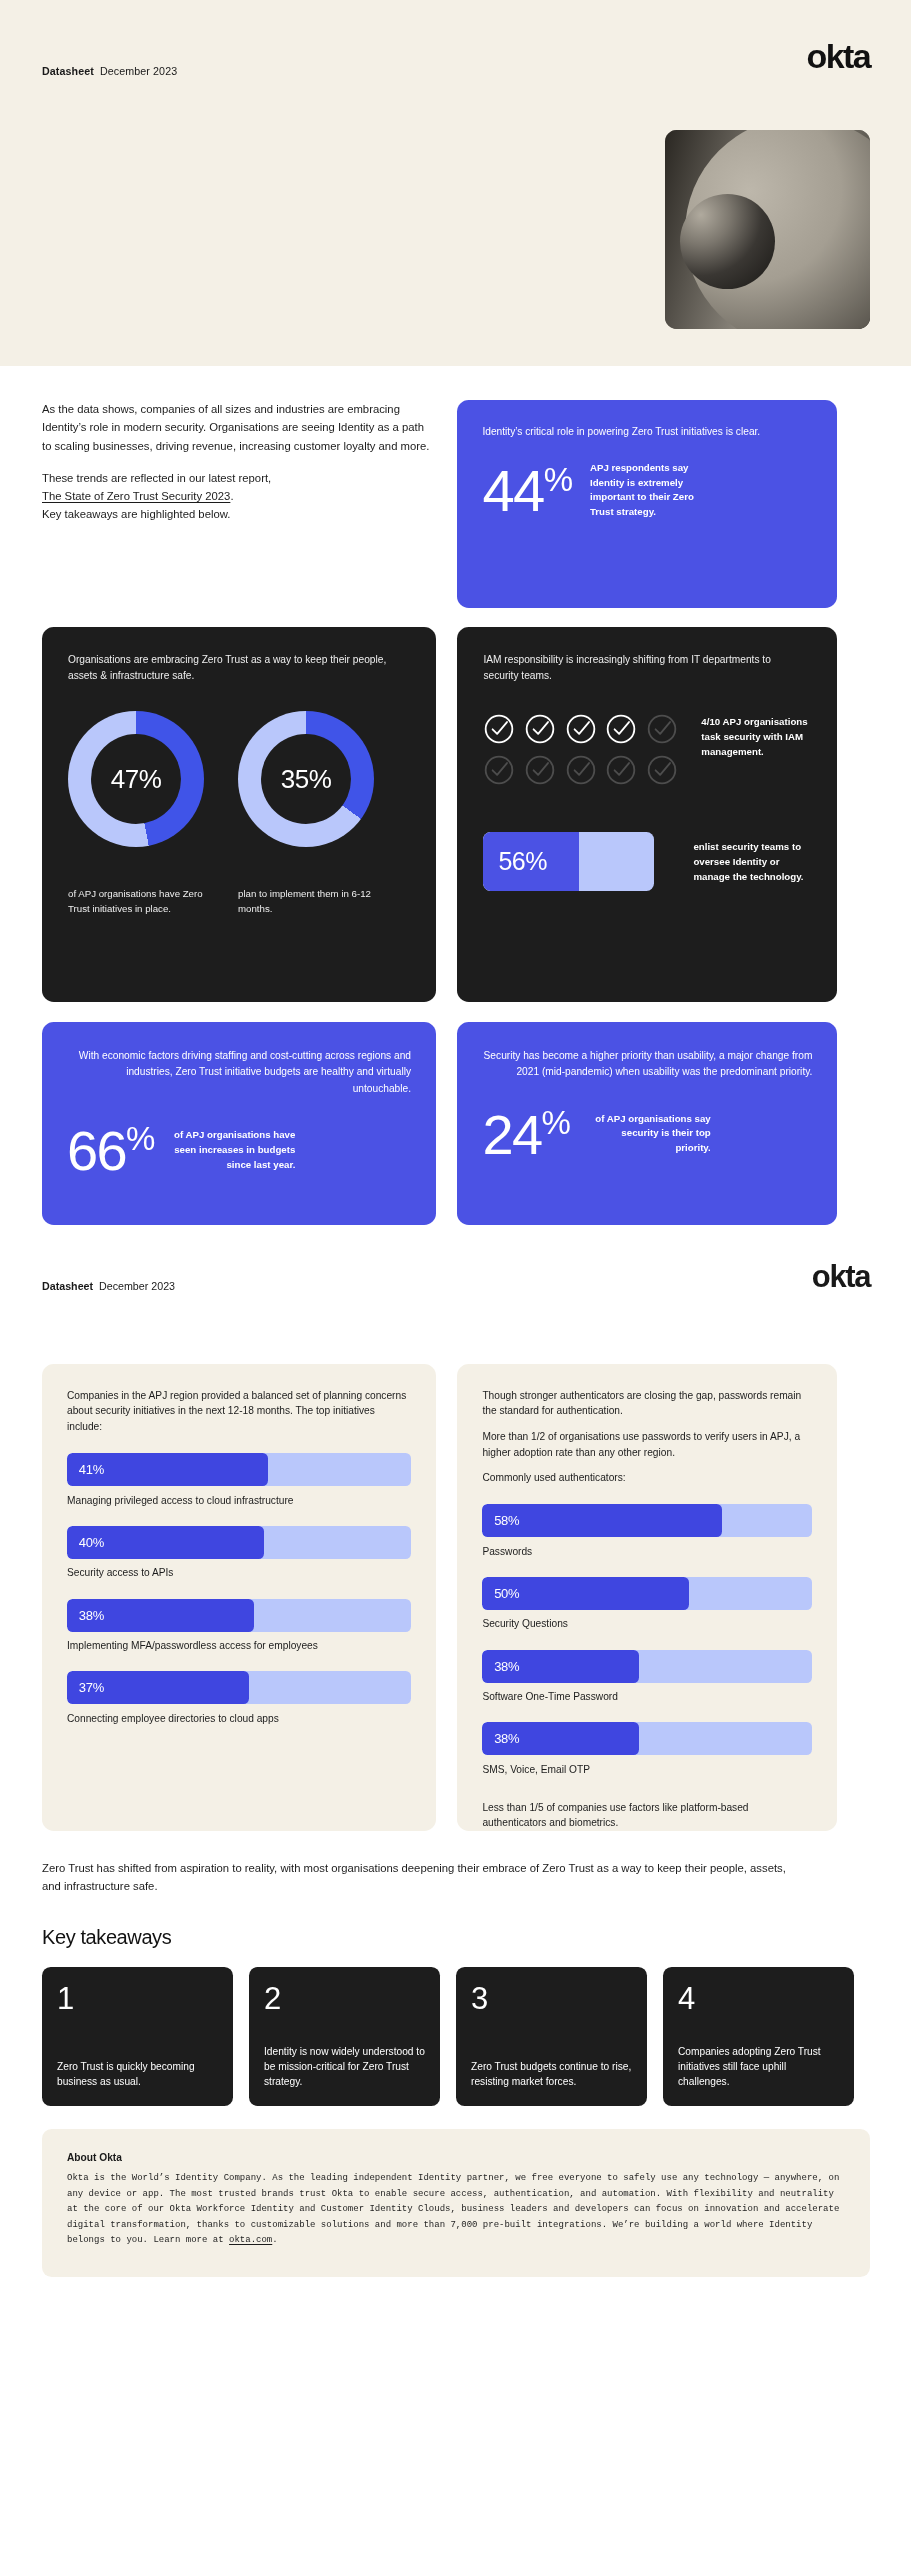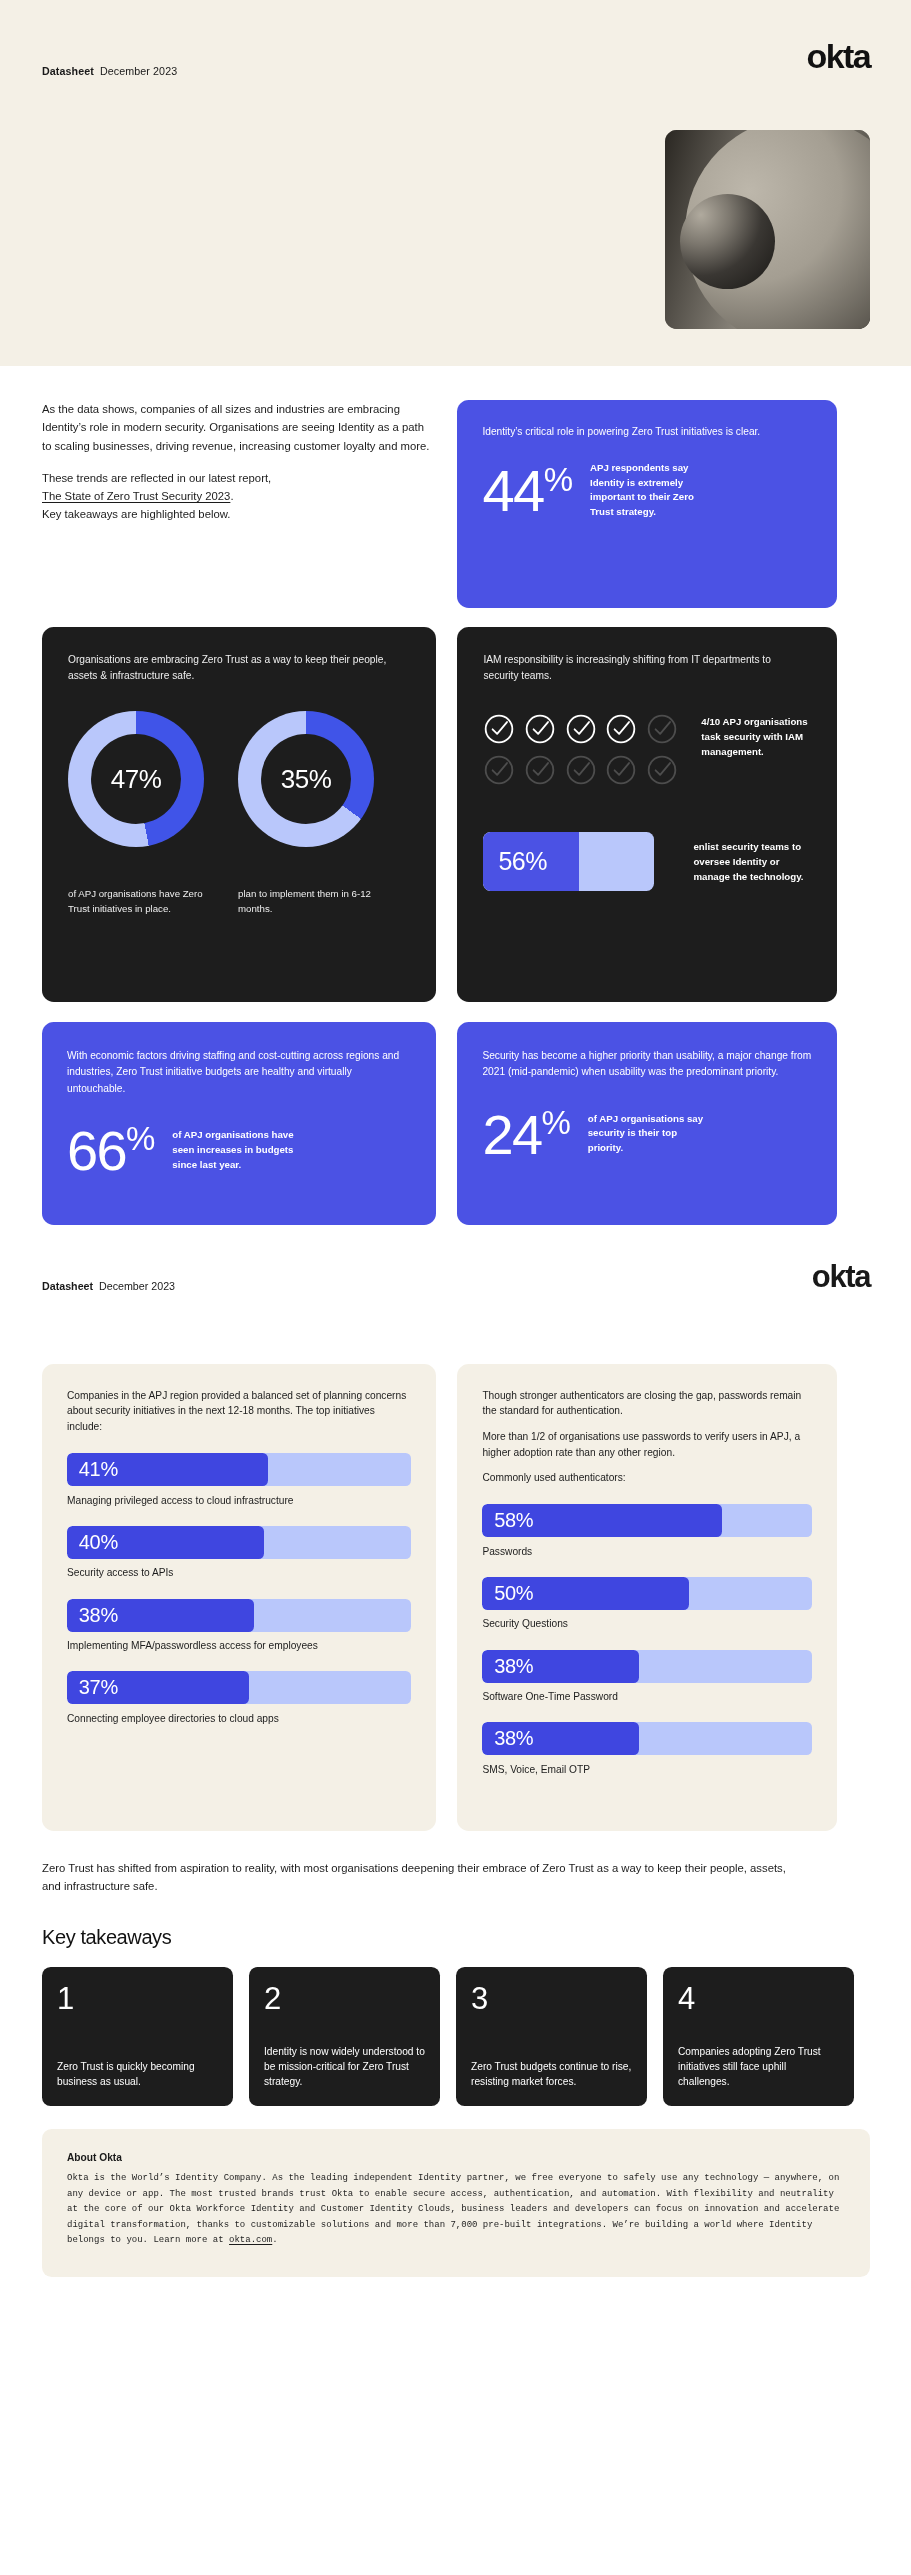--- a/index.html
+++ b/index.html
@@ -138,21 +138,21 @@
   }
   .bar-fill{
     position:absolute;left:0;top:0;bottom:0;
     background:#4b52e4;border-radius:7.5px 0 0 7.5px;
     display:flex;align-items:center;
   }
   .bar-fill span{font-size:25px;color:#fff;padding-left:15px;letter-spacing:-0.5px;}
   .bar-copy{font-size:9.7px;line-height:1.55;font-weight:700;max-width:118px;}
 
   
-  .blue-row{display:flex;gap:21.4px;margin-top:19.3px;}
+  .blue-row{display:flex;gap:21.4px;margin-top:19.3px;text-align:right;}
   .card-blue-wide{width:394px;height:203px;padding:26px 25px;}
   .card-blue-wide.right{width:380px;}
   .card-blue-wide .lede{font-size:10.2px;line-height:1.62;}
   .card-blue-wide .statrow{margin-top:27px;}
   .card-blue-wide .bignum{font-size:56px;}
 
   
   #page2{background:#ffffff;padding-bottom:21.4px;}
   .p2-head{position:relative;height:80px;}
   .p2-meta{position:absolute;left:42px;top:31px;display:flex;gap:5.9px;align-items:baseline;font-size:10.7px;}
@@ -166,21 +166,21 @@
   .bar-item{margin-top:18px;}
   .bar2-track{
     width:100%;height:33px;border-radius:5.4px;
     background:#b9c7fb;position:relative;overflow:hidden;
   }
   .bar2-fill{
     position:absolute;left:0;top:0;bottom:0;
     background:#3f46e0;border-radius:5.4px;
     display:flex;align-items:center;
   }
-  .bar2-fill span{color:#fff;font-size:20px;padding-left:11.8px;letter-spacing:-0.3px;}
+  .bar2-fill span{color:#fff;font-size:13px;padding-left:11.8px;letter-spacing:-0.3px;}
   .bar2-label{margin-top:7.5px;font-size:10.2px;color:#1c1c1c;line-height:1.4;}
   .footnote{margin-top:22.5px;font-size:10.2px;line-height:1.55;color:#1c1c1c;}
 
   .band-text{
     margin-top:28px;font-size:11.3px;line-height:1.62;color:#1c1c1c;max-width:745px;
   }
   .kt-title{margin-top:30px;font-size:20px;font-weight:400;letter-spacing:-0.4px;color:#121212;}
   .kt-row{display:flex;gap:16px;margin-top:18px;}
   .kt-card{
     width:191px;height:139px;border-radius:8.6px;
@@ -428,20 +428,21 @@
             </div>
             <div class="bar-item">
               <div class="bar2-track">
                 <div class="bar2-fill" style="width:47.5%">
                   <span>38%</span>
                 </div>
               </div>
               <div class="bar2-label">SMS, Voice, Email OTP</div>
             </div>
           </div>
+        <div class="footnote">Less than 1/5 of companies use factors like platform-based authenticators and biometrics.</div>
       </div>
 
     </div>
 
     <div class="band-text">Zero Trust has shifted from aspiration to reality, with most organisations deepening their embrace of Zero Trust as a way to keep their people, assets, and infrastructure safe.</div>
 
     <div class="kt-title">Key takeaways</div>
 
     <div class="kt-row" id="ktRow">
         <div class="kt-card">

